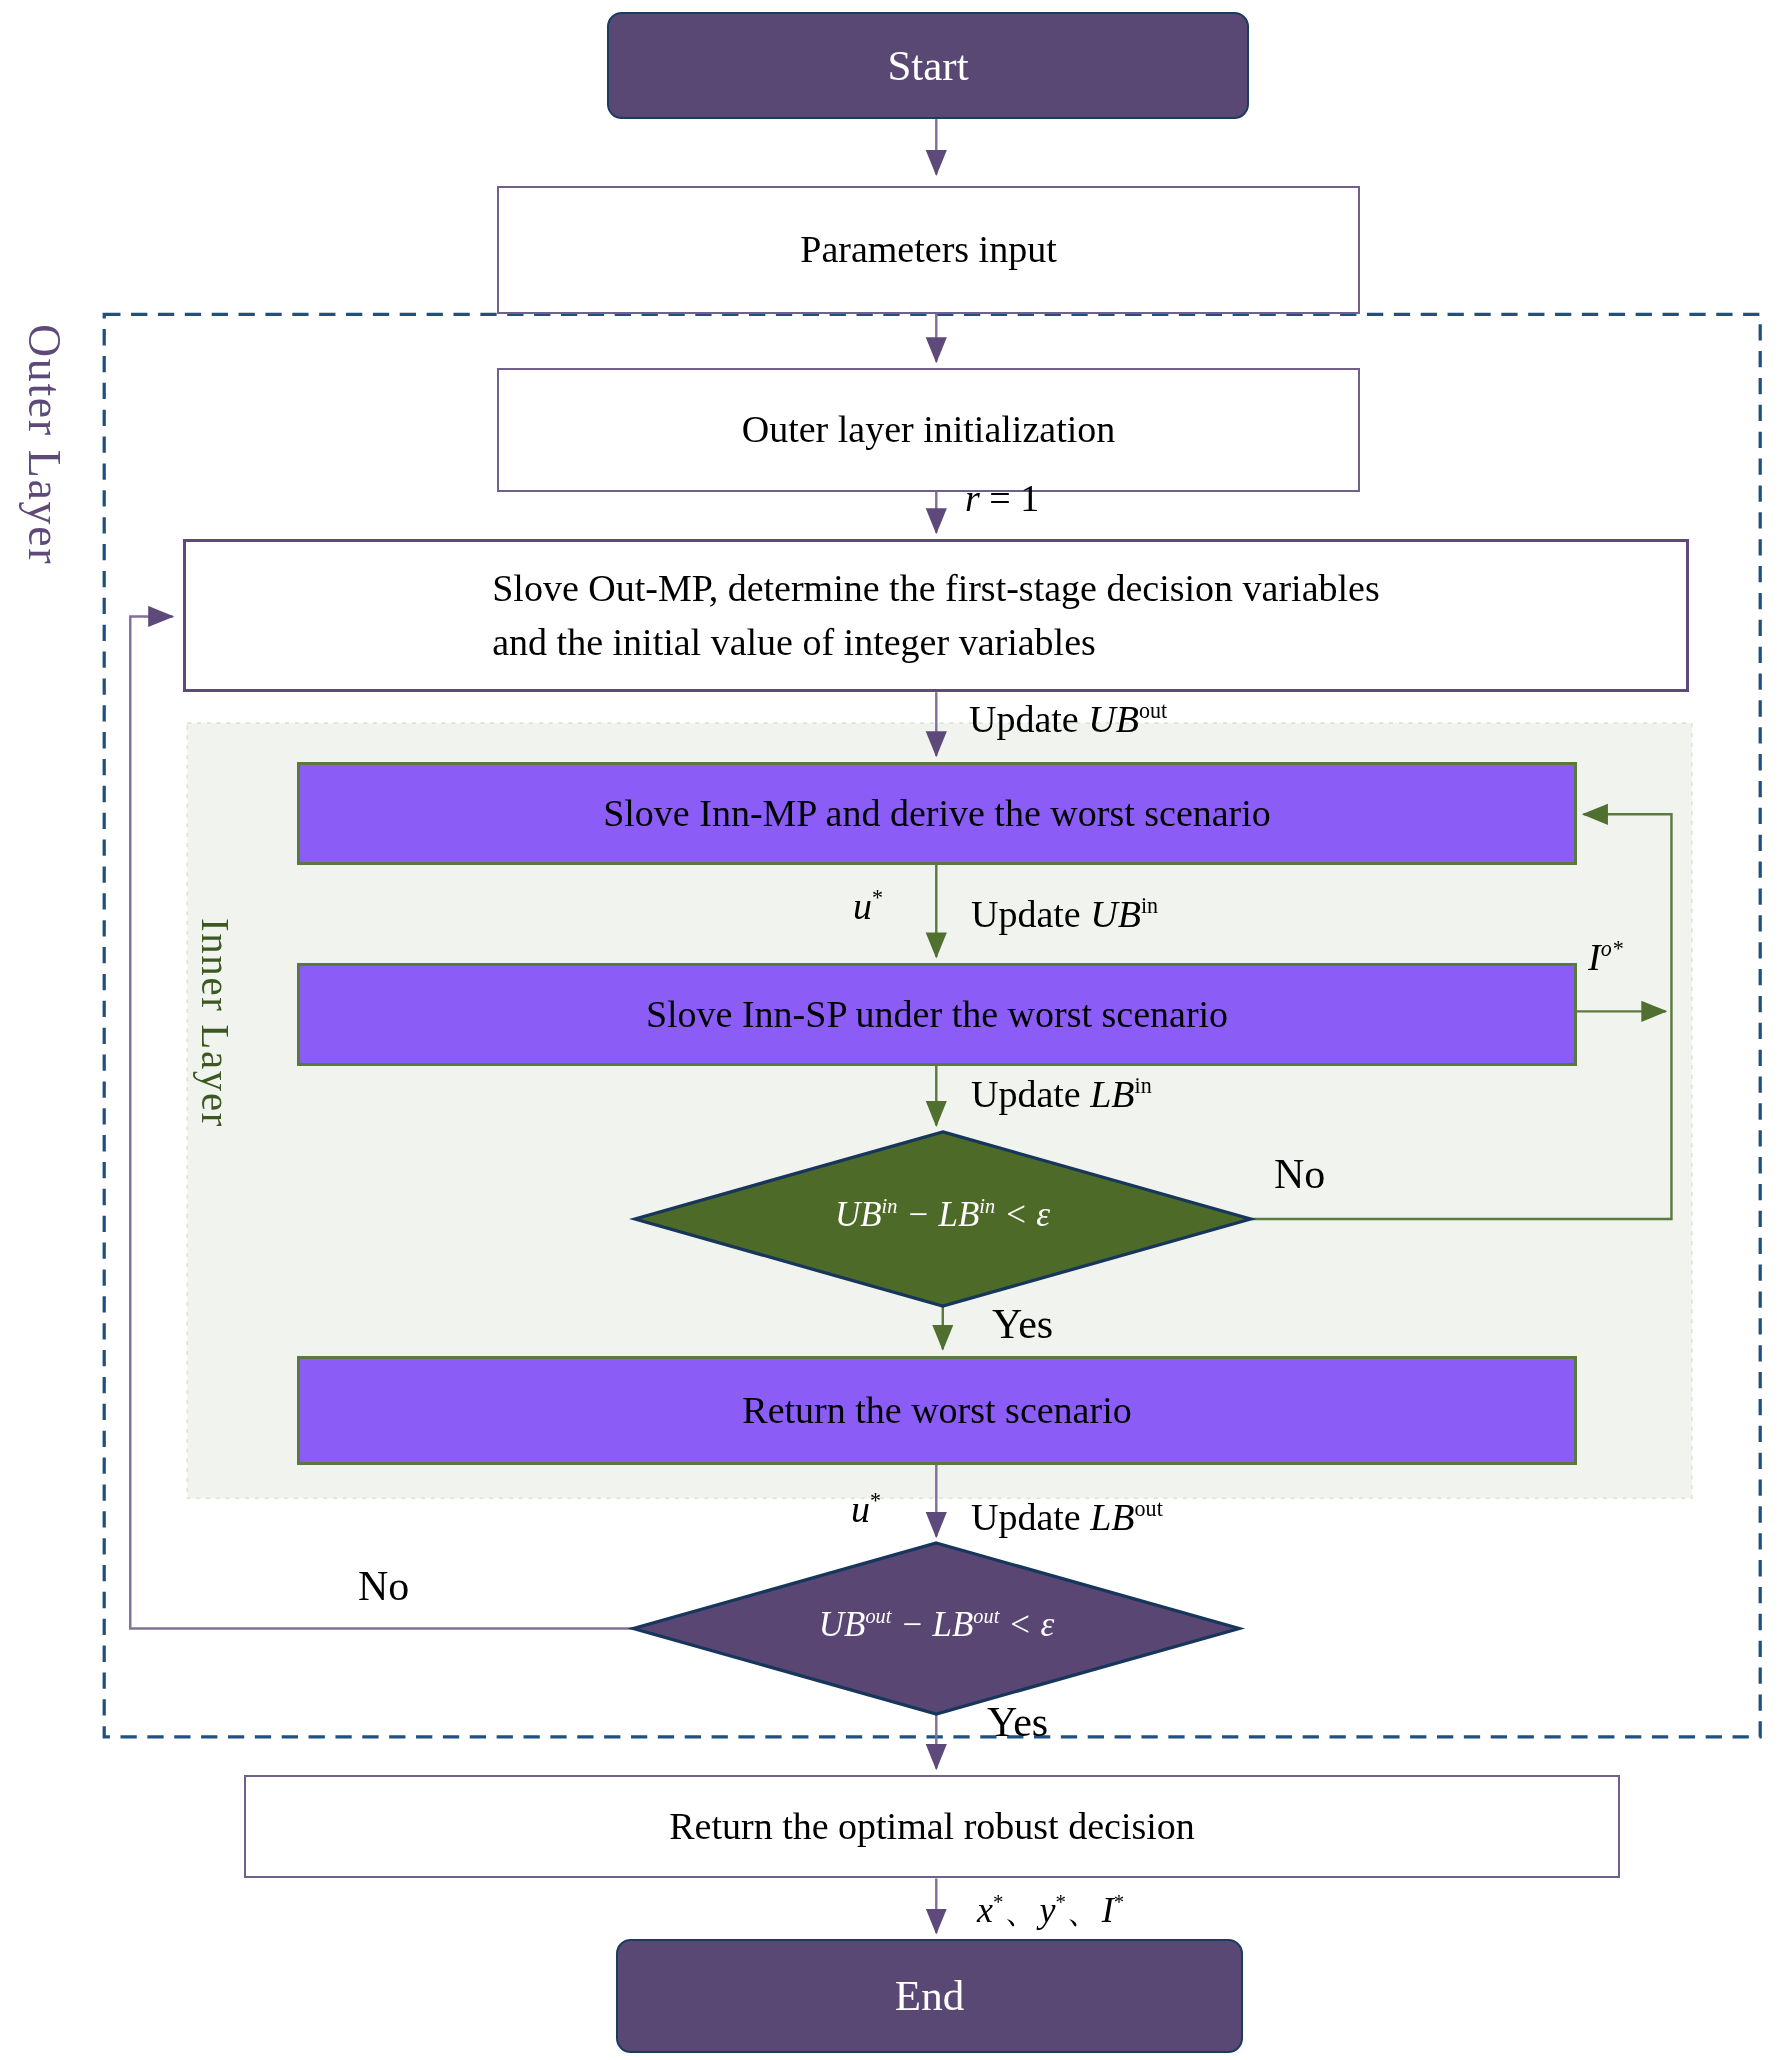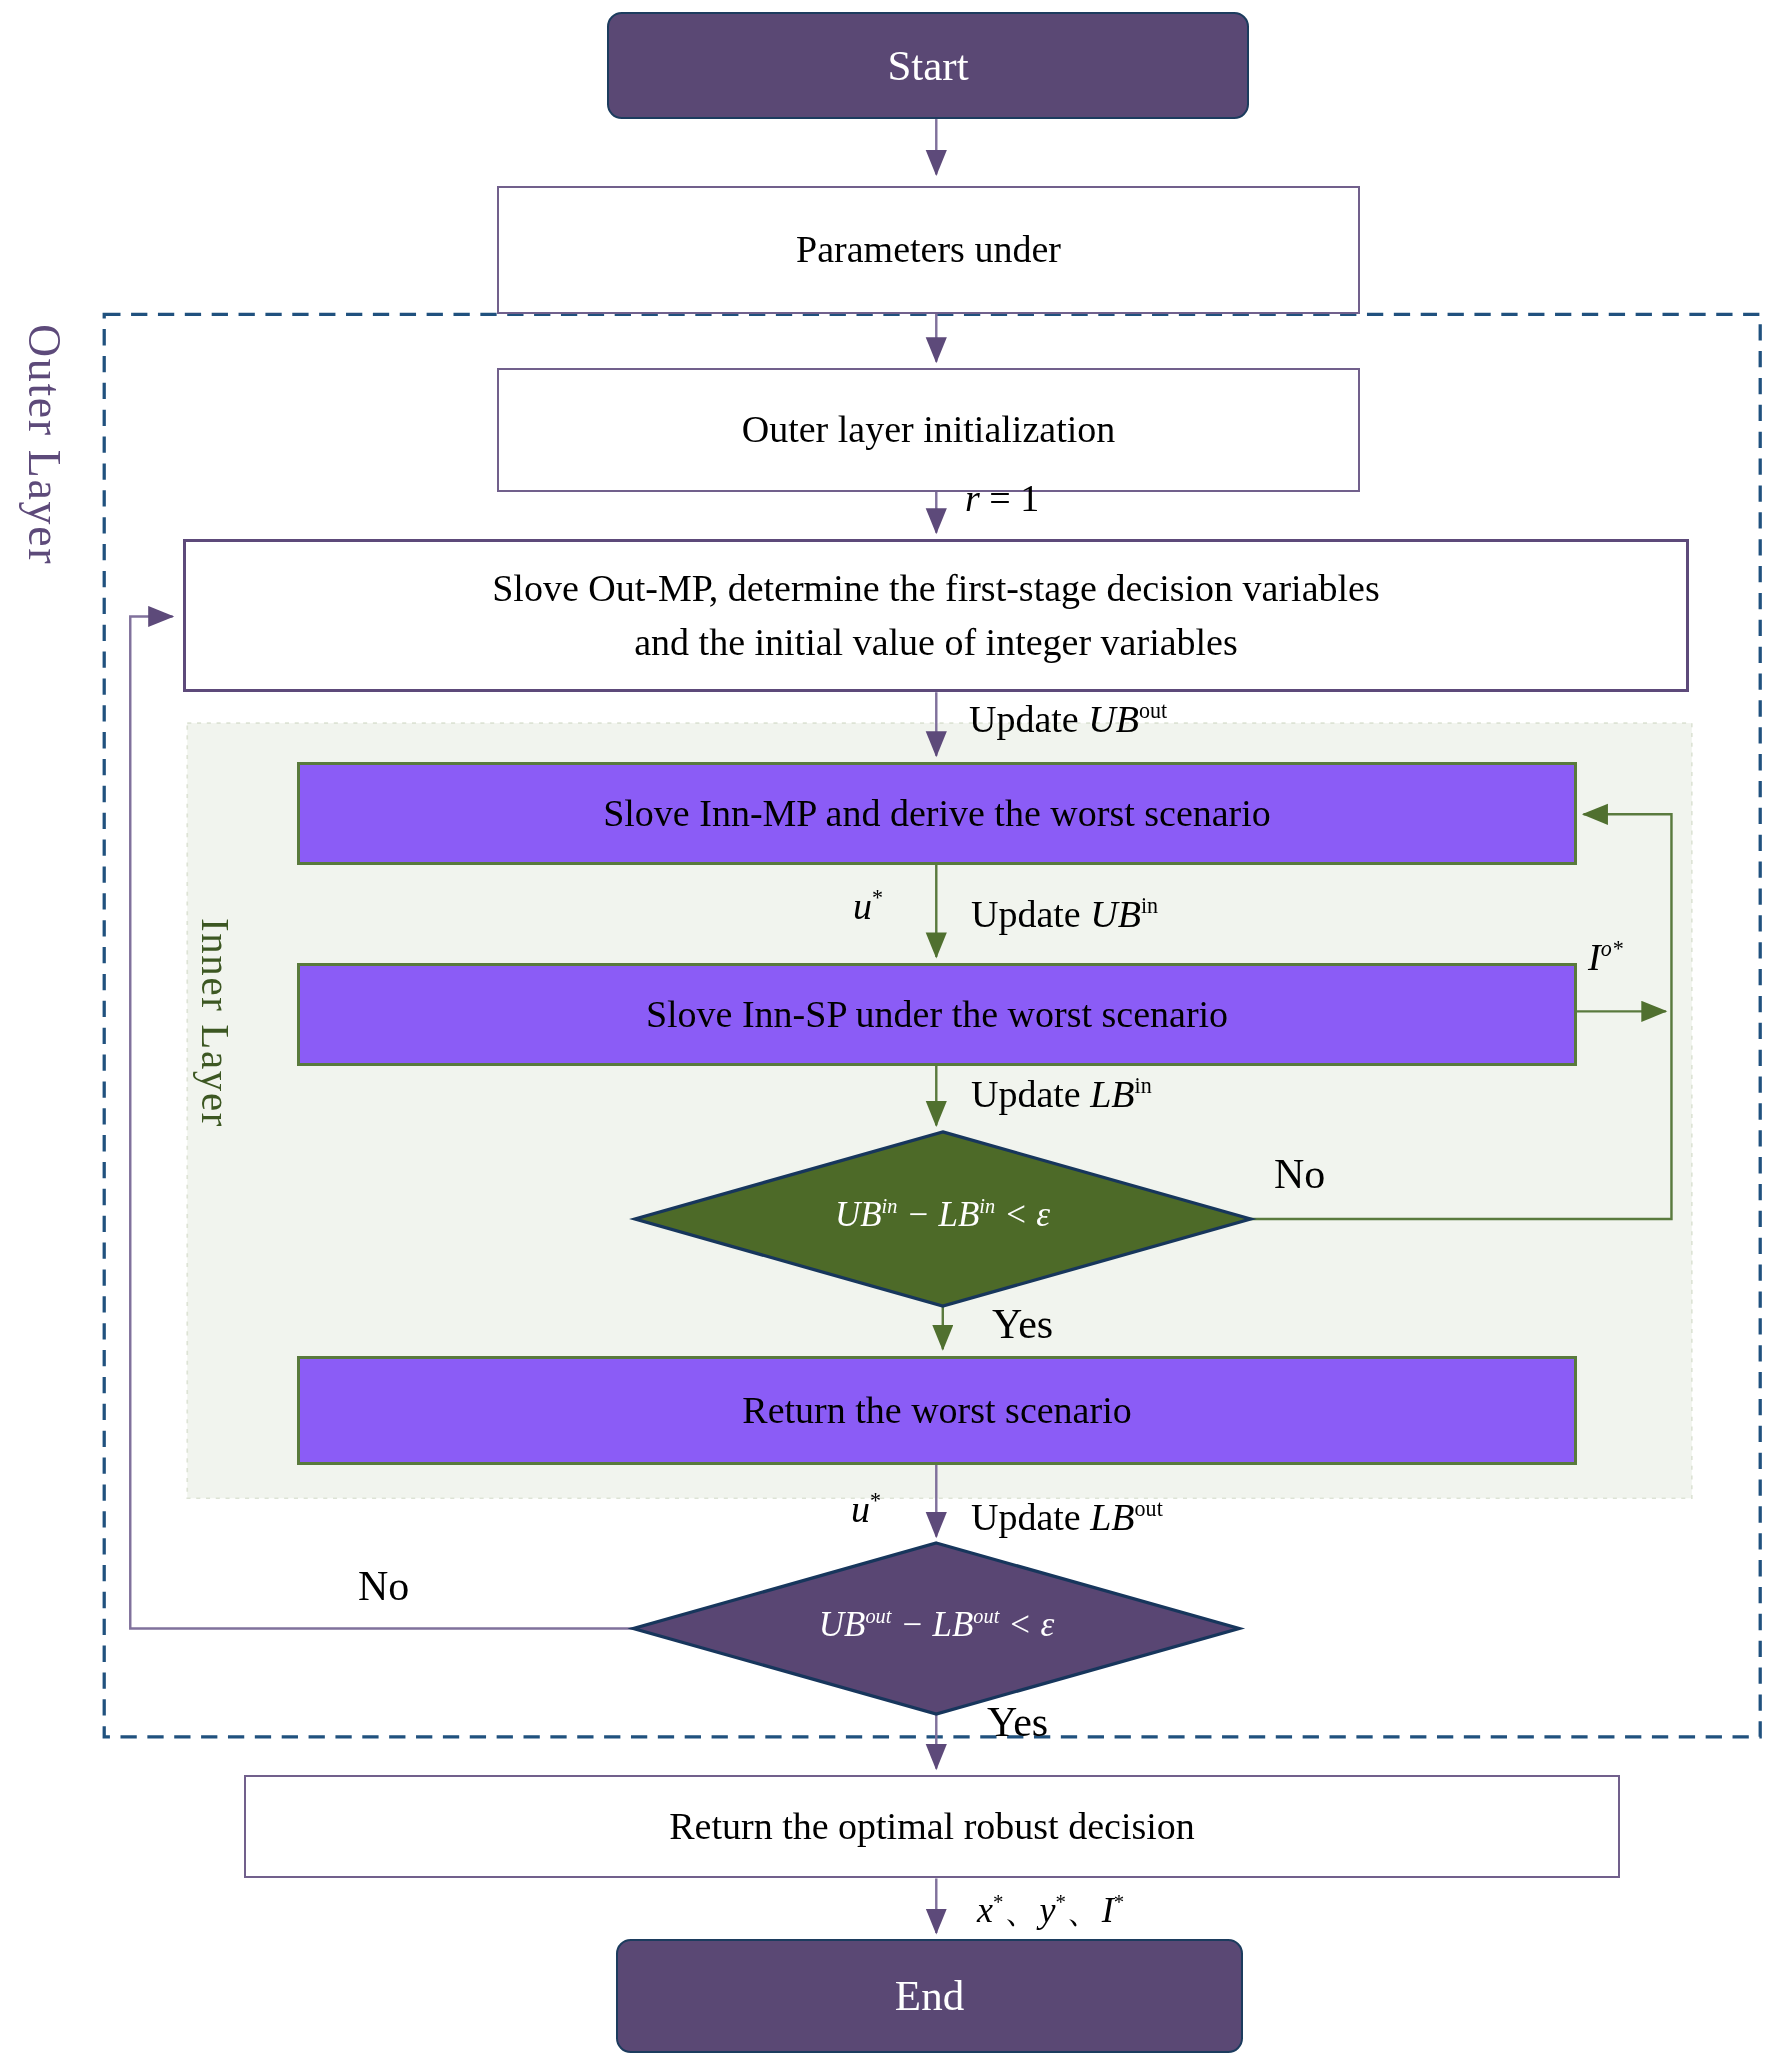--- a/index.html
+++ b/index.html
@@ -1,19 +1,19 @@
 <!DOCTYPE html>
 <html style="font-size:13px"><head>
 <meta charset="utf-8">
 <style>
   html,body{margin:0;padding:0;background:#ffffff;}
   #canvas{position:relative;width:1783px;height:2061px;background:#ffffff;overflow:hidden;
           font-family:"Liberation Serif",serif;}
   #wires{position:absolute;left:0;top:0;z-index:1;}
-  .box{position:absolute;display:flex;align-items:center;justify-content:center;text-align:center;
+  .box{position:absolute;display:flex;align-items:center;justify-content:center;text-align:left;
        box-sizing:border-box;background:#ffffff;color:#000;z-index:3;line-height:1.4;}
   .purple-box{border:2.4px solid #71608c;font-size:38px;}
   .outmp{border:3.3px solid #5d4a7a;font-size:38px;}
   .green-box{border:3.3px solid #597a3c;background:#8b5cf6;font-size:38px;}
   .terminal{background:#5a4874;border:2.4px solid #1c3c5e;border-radius:14.7px;color:#fff;font-size:43px;}
   .elabel{position:absolute;font-size:38px;color:#000;white-space:nowrap;z-index:4;}
   .yesno{font-size:42px;}
   .mv{font-style:italic;font-family:"Liberation Serif",serif;}
   sup{font-size:0.58em;}
   .dtext{position:absolute;color:#fff;font-style:italic;font-size:35px;text-align:center;z-index:4;white-space:nowrap;}
@@ -57,21 +57,21 @@
 
     <polygon points="1158,1390 1536,1497 1158,1604 780,1497" fill="#4d6a28" stroke="#17365c" stroke-width="4"></polygon>
     <polygon points="1150,1895 1522,2000 1150,2105 778,2000" fill="#594673" stroke="#17365c" stroke-width="4"></polygon>
   </svg>
 
   <div class="vlabel vouter" style="left:18px;top:324px;">Outer Layer</div>
   <div class="vlabel vinner" style="left:192px;top:918px;">Inner Layer</div>
 
   <div class="box terminal" style="left:607px;top:12.2px;width:642px;height:107px;">Start</div>
 
-  <div class="box purple-box" style="left:497px;top:186px;width:863px;height:128px;">Parameters under</div>
+  <div class="box purple-box" style="left:497px;top:186px;width:863px;height:128px;">Parameters input</div>
 
   <div class="box purple-box" style="left:497px;top:368px;width:863px;height:124px;">Outer layer initialization</div>
 
   <div class="box outmp" style="left:183px;top:539px;width:1506px;height:153px;">
     <div>
       <div>Slove Out-MP, determine the first-stage decision variables</div>
       <div>and the initial value of integer variables</div>
     </div>
   </div>
 

